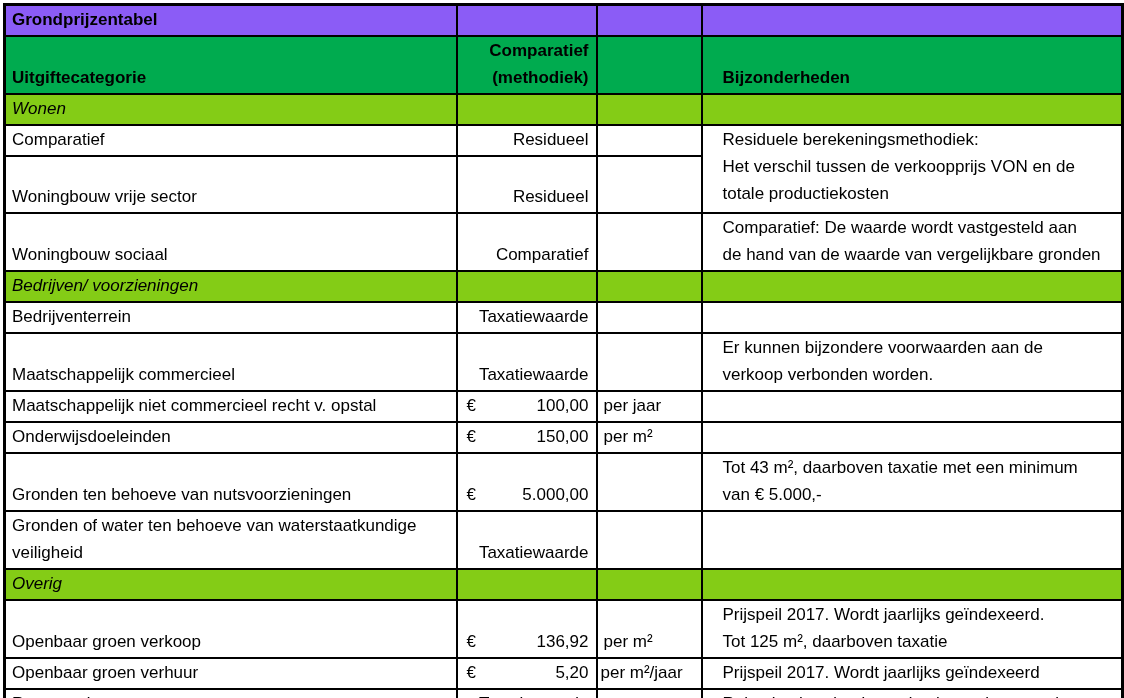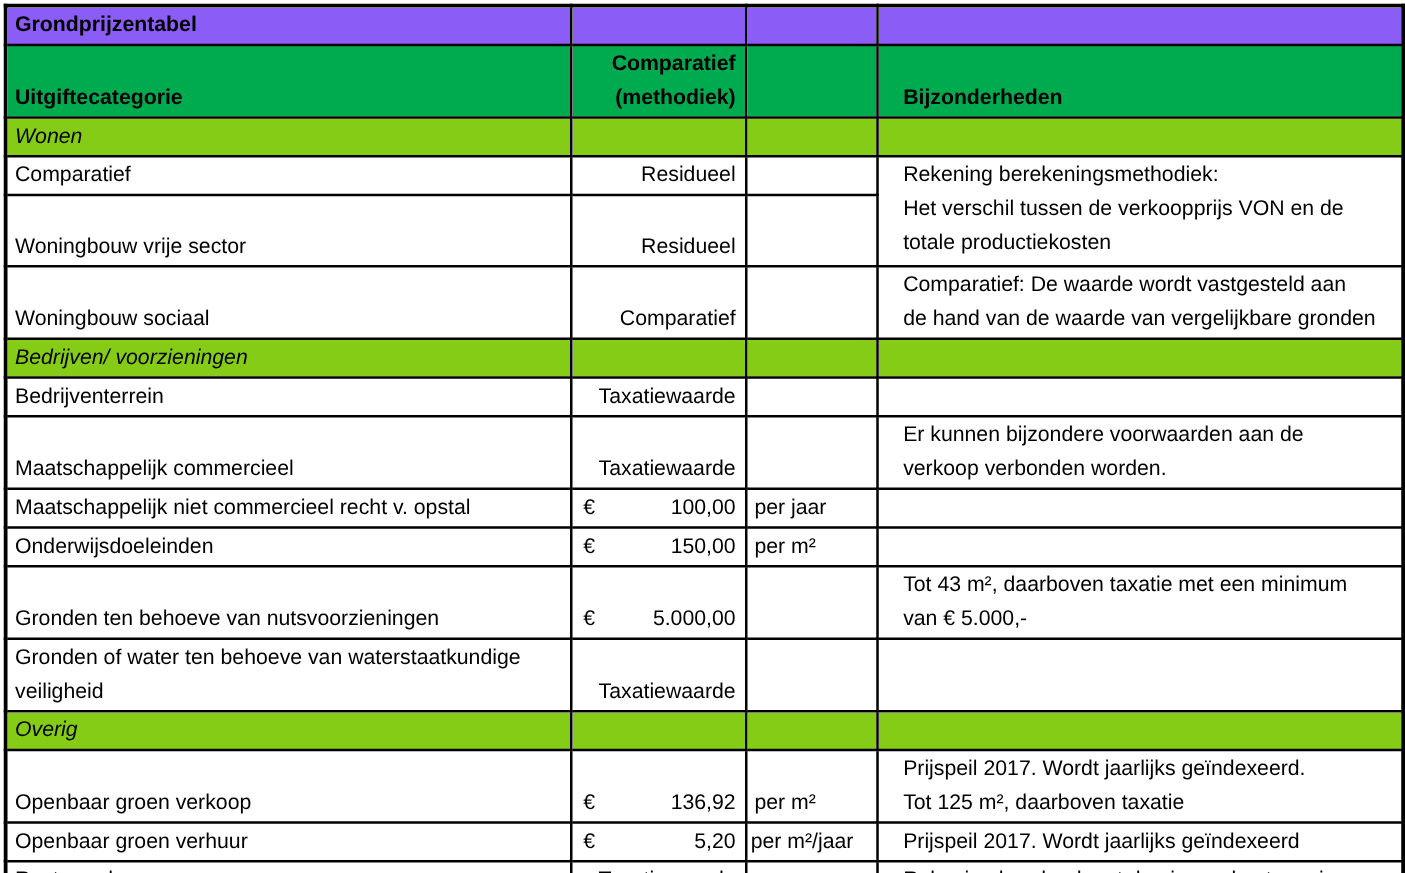--- a/index.html
+++ b/index.html
@@ -52,21 +52,21 @@
     <td class="c2"></td>
     <td class="c3"></td>
     <td class="c4"></td>
   </tr>
 
   <tr style="height:28px">
     <td class="c1">Comparatief</td>
     <td class="c2">Residueel</td>
     <td class="c3"></td>
     <td class="c4" rowspan="2">
-            <div class="line">Rekening berekeningsmethodiek:</div>
+            <div class="line">Residuele berekeningsmethodiek:</div>
             <div class="line">Het verschil tussen de verkoopprijs VON en de</div>
             <div class="line">totale productiekosten</div>
           </td>
   </tr>
 
   <tr style="height:57px">
     <td class="c1">Woningbouw vrije sector</td>
     <td class="c2">Residueel</td>
     <td class="c3"></td>
   </tr>

